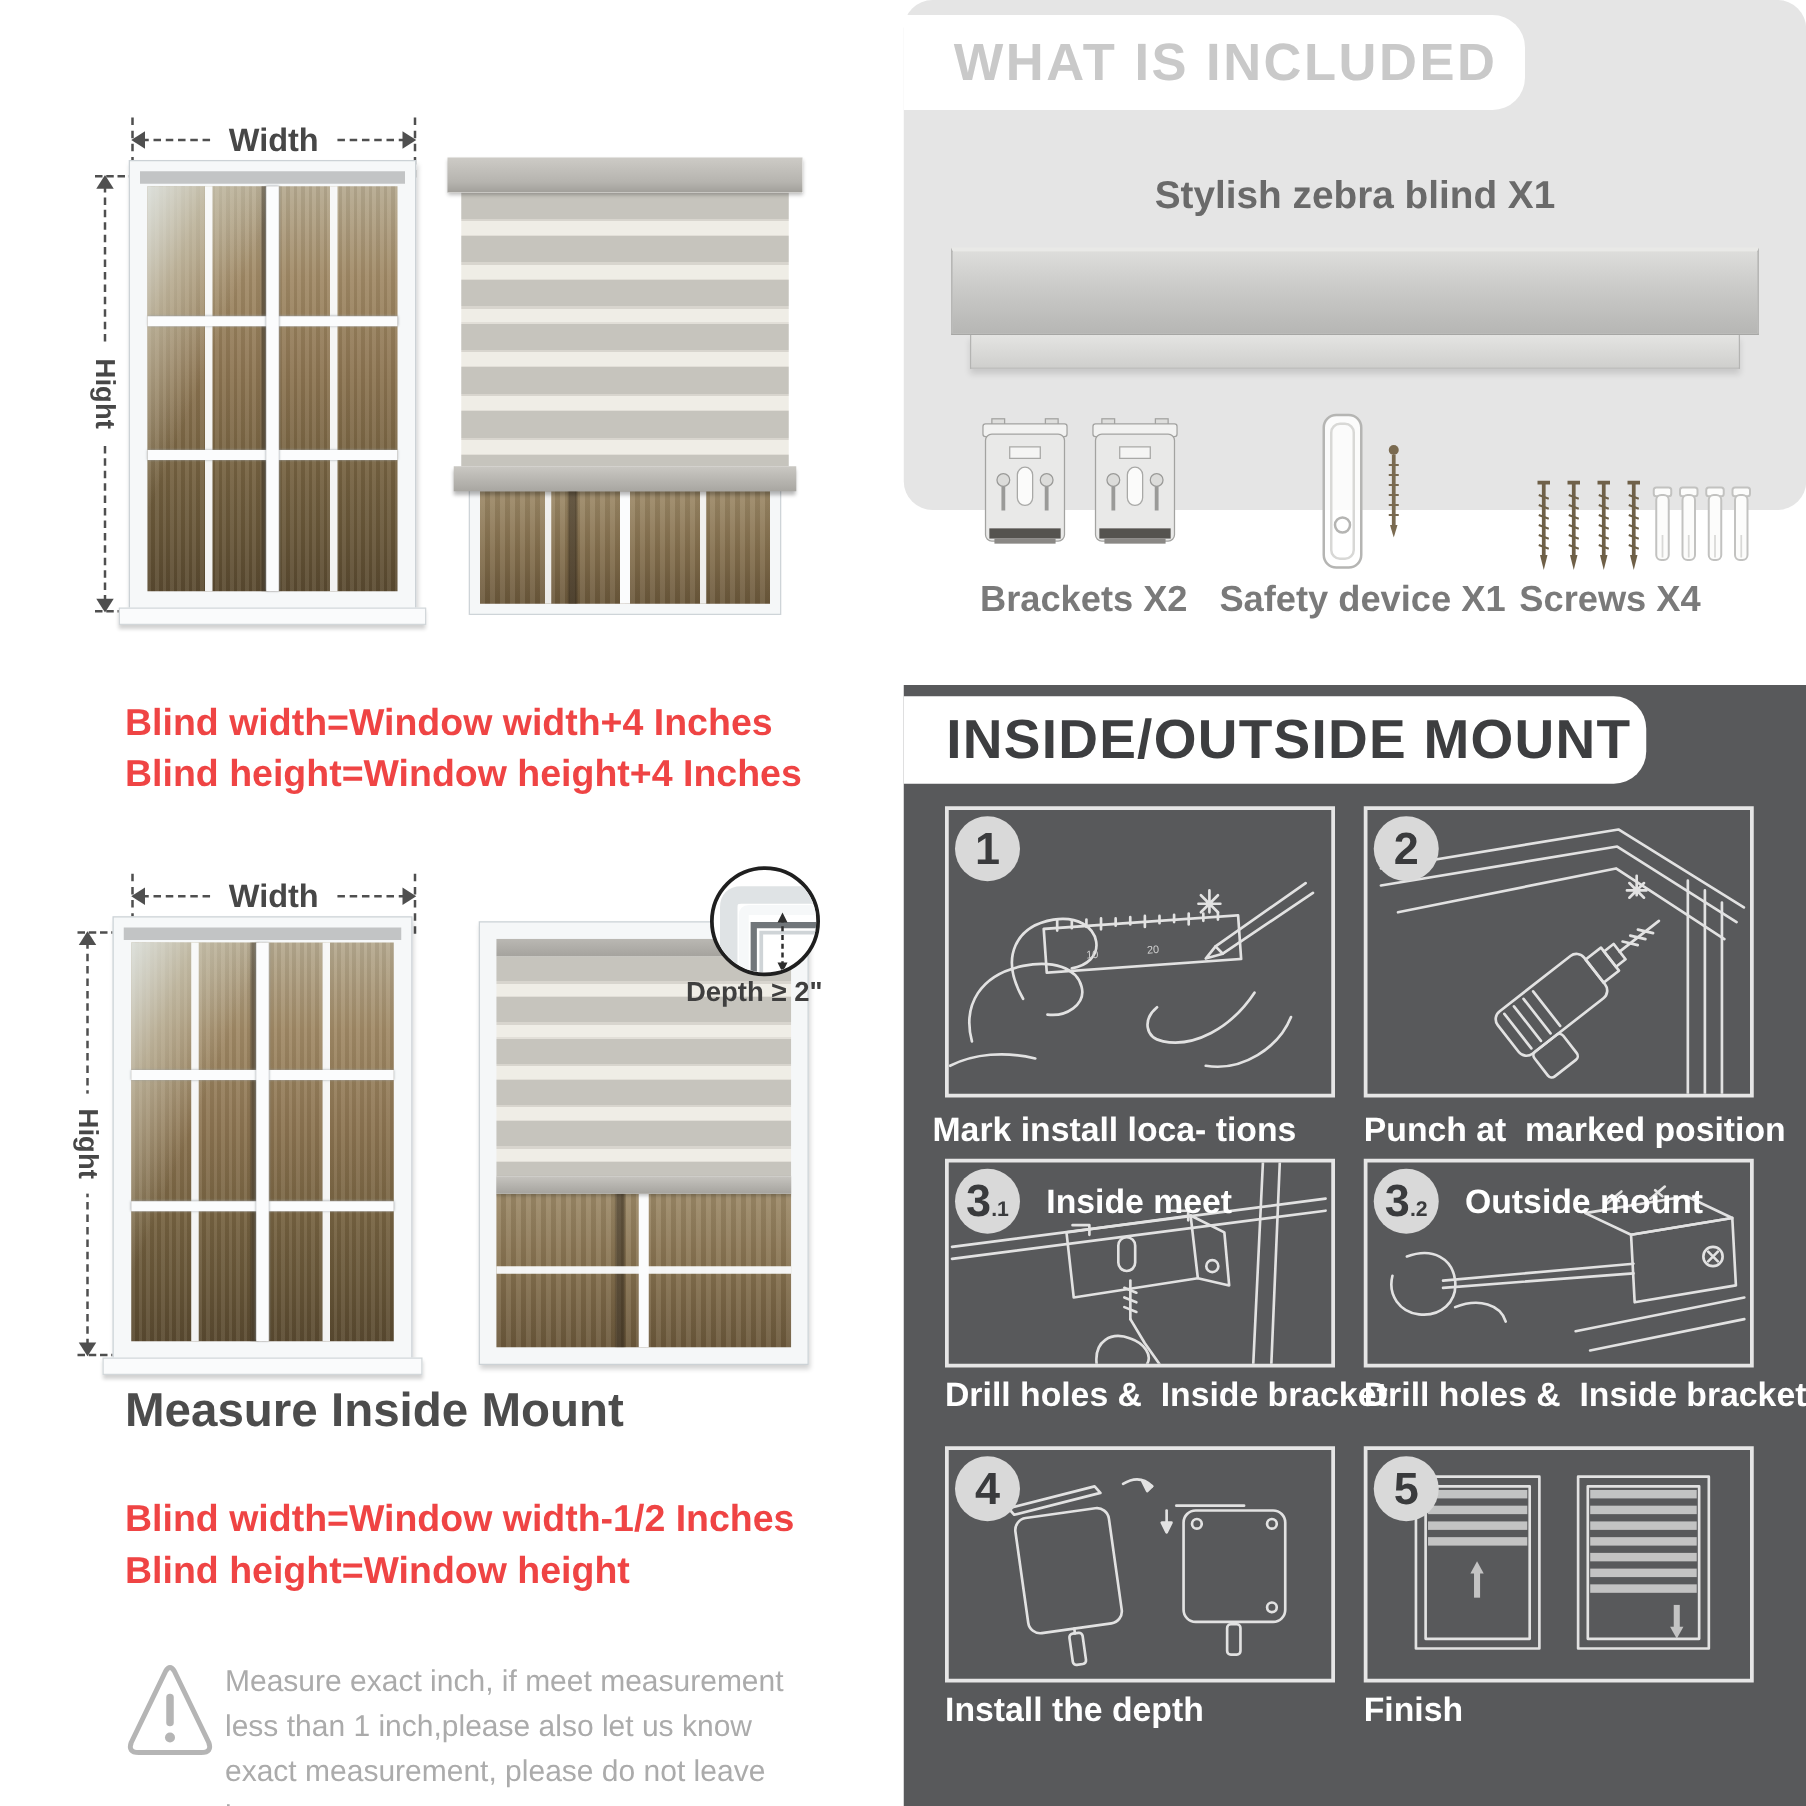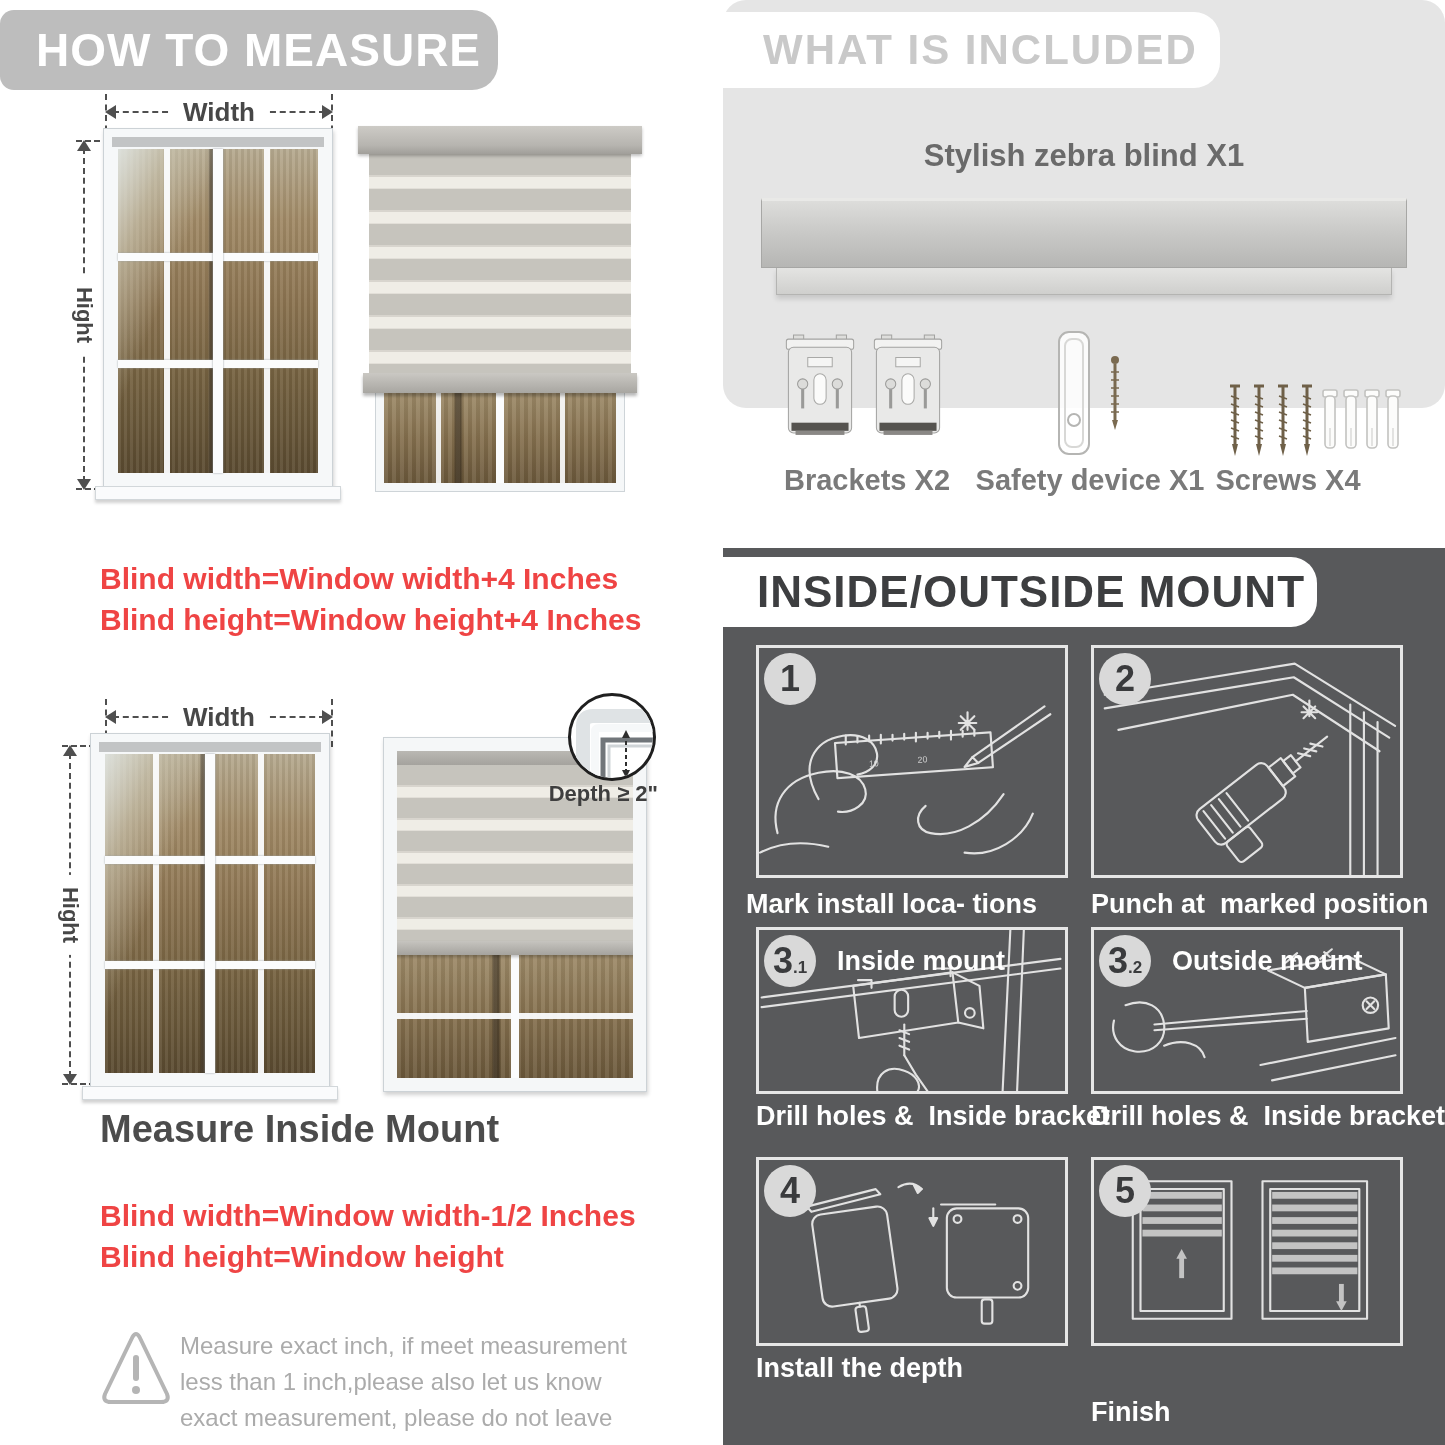--- a/index.html
+++ b/index.html
@@ -114,21 +114,20 @@
   .step-title{position:absolute;left:78px;top:16px;color:#fff;font-weight:bold;font-size:27px;white-space:pre-wrap;}
   .caption{color:#fff;font-weight:bold;font-size:27px;white-space:pre-wrap;}
   .ill{position:absolute;inset:0;width:100%;height:100%;}
   .ln{stroke:#e2e2e2;stroke-width:2.2;fill:none;stroke-linecap:round;stroke-linejoin:round;}
 </style>
 </head>
 <body>
 
 <div class="page">
 
-  <div class="abs how-header">HOW TO MEASURE</div>
 
   <div class="abs dimw" style="left:105px;top:100px;width:228px;">
     <div class="gd l"></div>
     <div class="gd r"></div>
     <div class="dline"></div>
     <div class="ah l"></div>
     <div class="ah r"></div>
     <div class="dlbl">Width</div>
   </div>
   <div class="abs dimh" style="left:72px;top:140px;height:350px;">
@@ -397,21 +396,21 @@
           <line x1="148" y1="98" x2="148" y2="130"></line>
           <path d="M143,104 l10,4 M143,112 l10,4 M143,120 l10,4"></path>
           <path d="M148,130 L160,150 L172,167"></path>
           <path d="M120,167 C118,148 132,140 148,146 C160,150 166,160 162,167"></path>
         </g>
       </svg>
       <div class="badge">
           <span>3</span>
           <span class="sub">.1</span>
         </div>
-      <div class="step-title">Inside mount</div>
+      <div class="step-title">Inside meet</div>
     </div>
     <div class="abs caption" style="left:33px;top:553px;">Drill holes &amp;  Inside bracket</div>
 
     <div class="abs stepbox" style="left:368px;top:379px;width:312px;height:167px;">
       <svg class="ill" viewBox="0 0 312 167">
         <g class="ln">
           <path d="M178,42 L262,28 L300,46 L216,60 Z"></path>
           <path d="M216,60 L300,46 L303,102 L219,116 Z"></path>
           <circle cx="284" cy="78" r="8"></circle>
           <path d="M280,74 l8,8 M288,74 l-8,8"></path>
@@ -484,16 +483,16 @@
             <rect x="182" y="98" width="88" height="7"></rect>
           <rect x="182" y="111" width="88" height="7"></rect>
           <rect x="251" y="128" width="5" height="20"></rect>
             <polygon points="253.5,156 248,146 259,146"></polygon>
         </g>
       </svg>
       <div class="badge">
           <span>5</span>
         </div>
     </div>
-    <div class="abs caption" style="left:368px;top:805px;margin-top:44px;">Finish</div>
+    <div class="abs caption" style="left:368px;top:805px;">Finish</div>
   </div>
 
 </div>
 
 </body></html>

